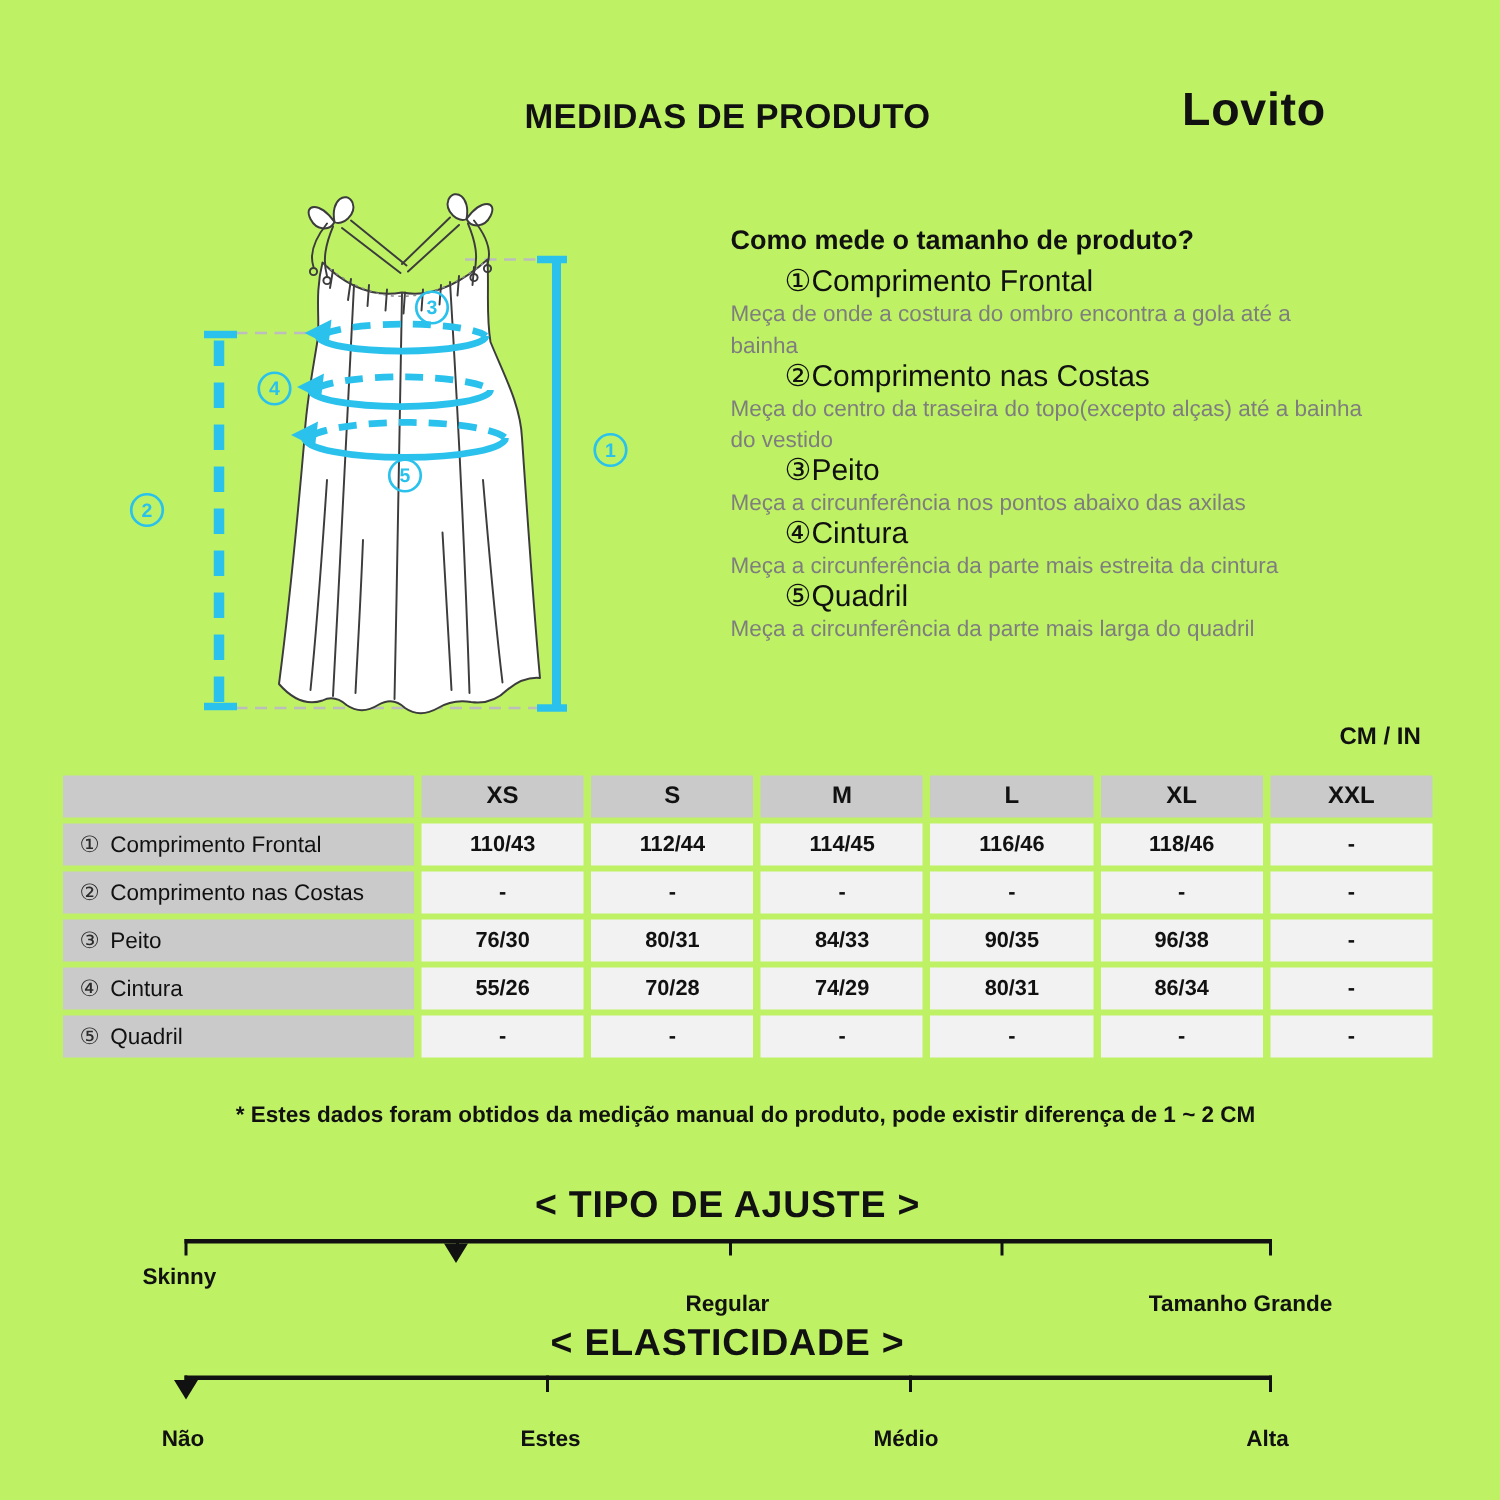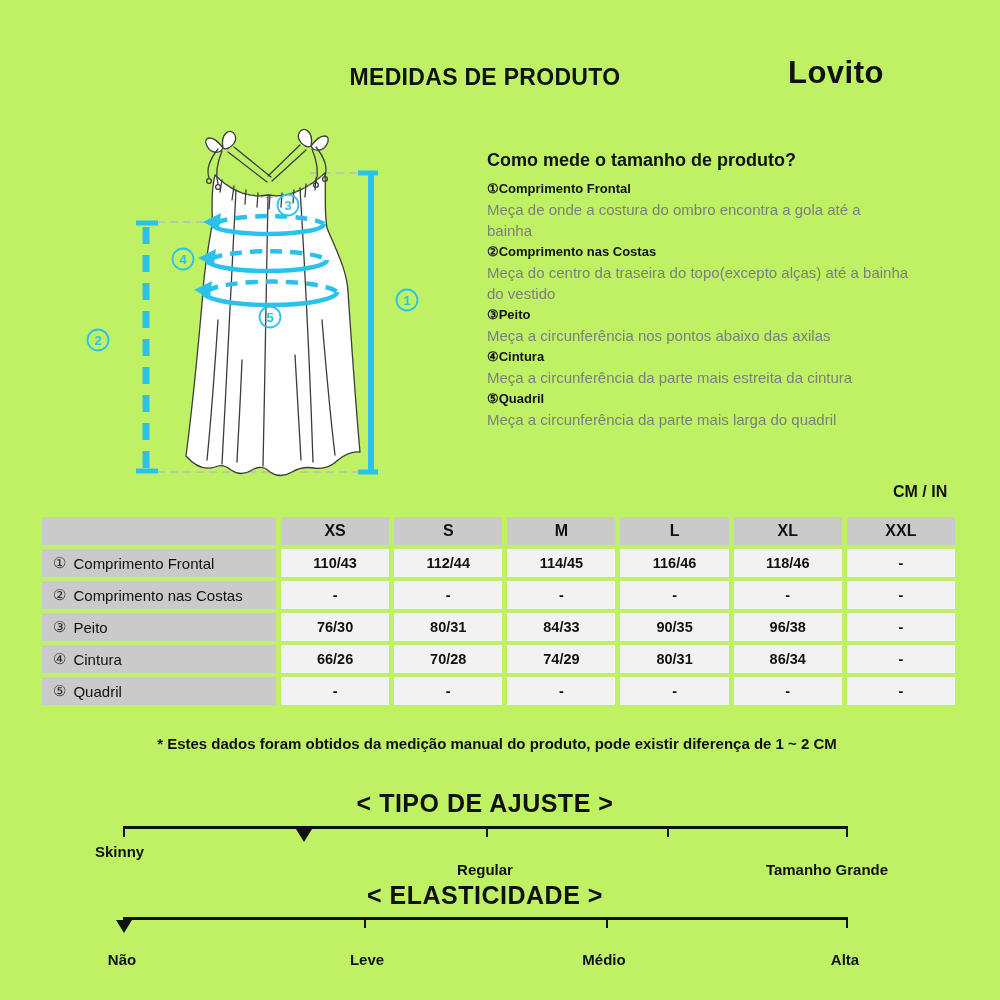--- a/index.html
+++ b/index.html
@@ -23,21 +23,21 @@
   .earc{stroke:#2AC2ED;stroke-width:4.5;fill:none;}
   .earcd{stroke:#2AC2ED;stroke-width:4.5;fill:none;stroke-dasharray:12 8;}
   .arrw{fill:#2AC2ED;}
   .ncirc{fill:none;stroke:#2AC2ED;stroke-width:1.8;}
   .ntext{fill:#2AC2ED;font-size:13px;font-weight:700;text-anchor:middle;
          font-family:"Liberation Sans",sans-serif;}
 
   
   .guide{position:absolute;left:487px;top:150px;width:470px;}
   .guide-heading{font-size:18px;font-weight:700;margin-bottom:7px;}
-  .g-title{font-size:13px;font-weight:700;line-height:21px;color:#111;}
+  .g-title{font-size:20px;font-weight:400;line-height:21px;color:#111;margin-left:36px;}
   .g-desc{font-size:15px;line-height:21px;color:#7E7E7E;}
 
   .units{position:absolute;left:893px;top:483px;font-size:16px;font-weight:700;}
 
   
   .size-table{position:absolute;left:42px;top:517px;width:913px;display:grid;
               grid-template-columns:234px repeat(6,1fr);grid-auto-rows:28px;gap:4px 5px;}
   .th{background:#CACACA;font-weight:700;font-size:16px;display:flex;align-items:center;justify-content:center;}
   .corner{background:#CACACA;}
   .rowlabel{background:#CACACA;font-size:15px;display:flex;align-items:center;padding-left:11px;gap:7px;box-sizing:border-box;}
@@ -206,21 +206,21 @@
     <div class="val">80/31</div>
     <div class="val">84/33</div>
     <div class="val">90/35</div>
     <div class="val">96/38</div>
     <div class="val">-</div>
 
     <div class="rowlabel">
         <span class="cnum">④</span>
         <span>Cintura</span>
       </div>
-    <div class="val">66/26</div>
+    <div class="val">55/26</div>
     <div class="val">70/28</div>
     <div class="val">74/29</div>
     <div class="val">80/31</div>
     <div class="val">86/34</div>
     <div class="val">-</div>
 
     <div class="rowlabel">
         <span class="cnum">⑤</span>
         <span>Quadril</span>
       </div>
@@ -249,17 +249,17 @@
 
   <div class="scale-title" style="top:881px;">&lt; ELASTICIDADE &gt;</div>
   <div class="scale-line" style="top:917px;">
     <div class="tick" style="left:0;"></div>
     <div class="tick" style="left:33.3%;"></div>
     <div class="tick" style="left:66.6%;"></div>
     <div class="tick" style="right:0;"></div>
     <div class="marker" style="left:1px;"></div>
   </div>
   <div class="slabel tx" style="left:122px;top:933px;">Não</div>
-  <div class="slabel tx" style="left:367px;top:933px;">Leve</div>
+  <div class="slabel tx" style="left:367px;top:933px;">Estes</div>
   <div class="slabel tx" style="left:604px;top:933px;">Médio</div>
   <div class="slabel tx" style="left:845px;top:933px;">Alta</div>
 
 </div>
 
 </body></html>

